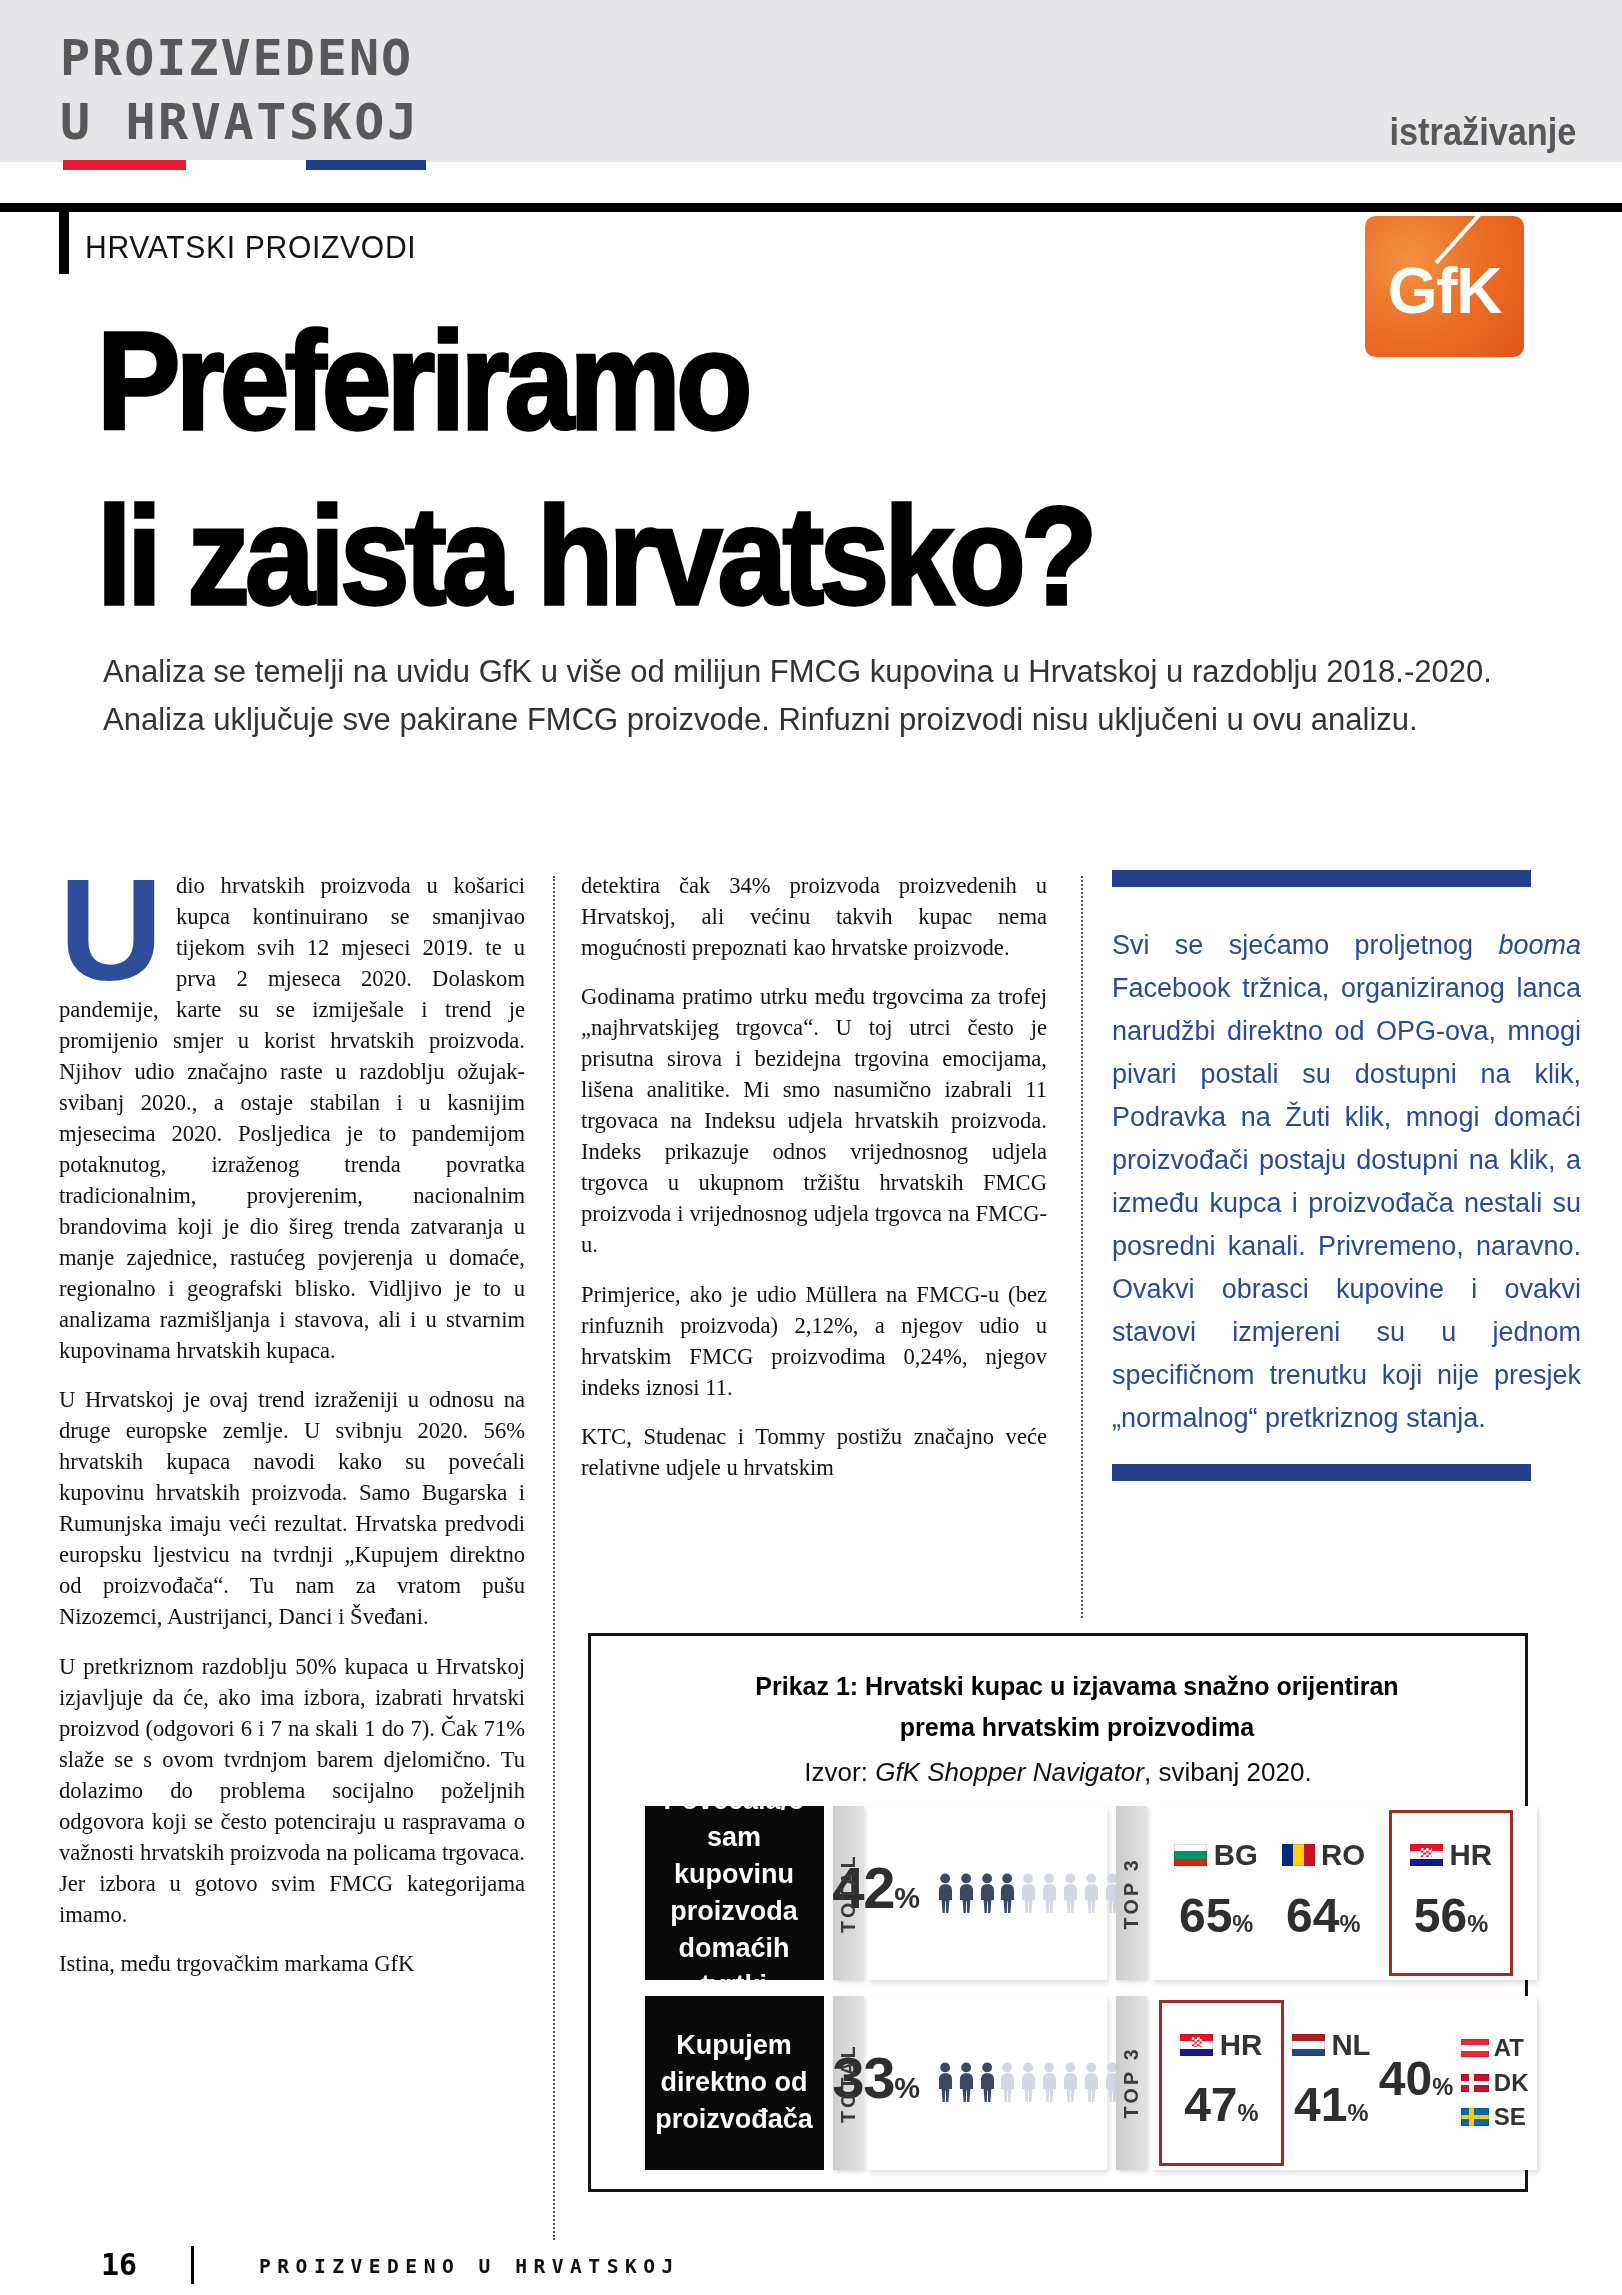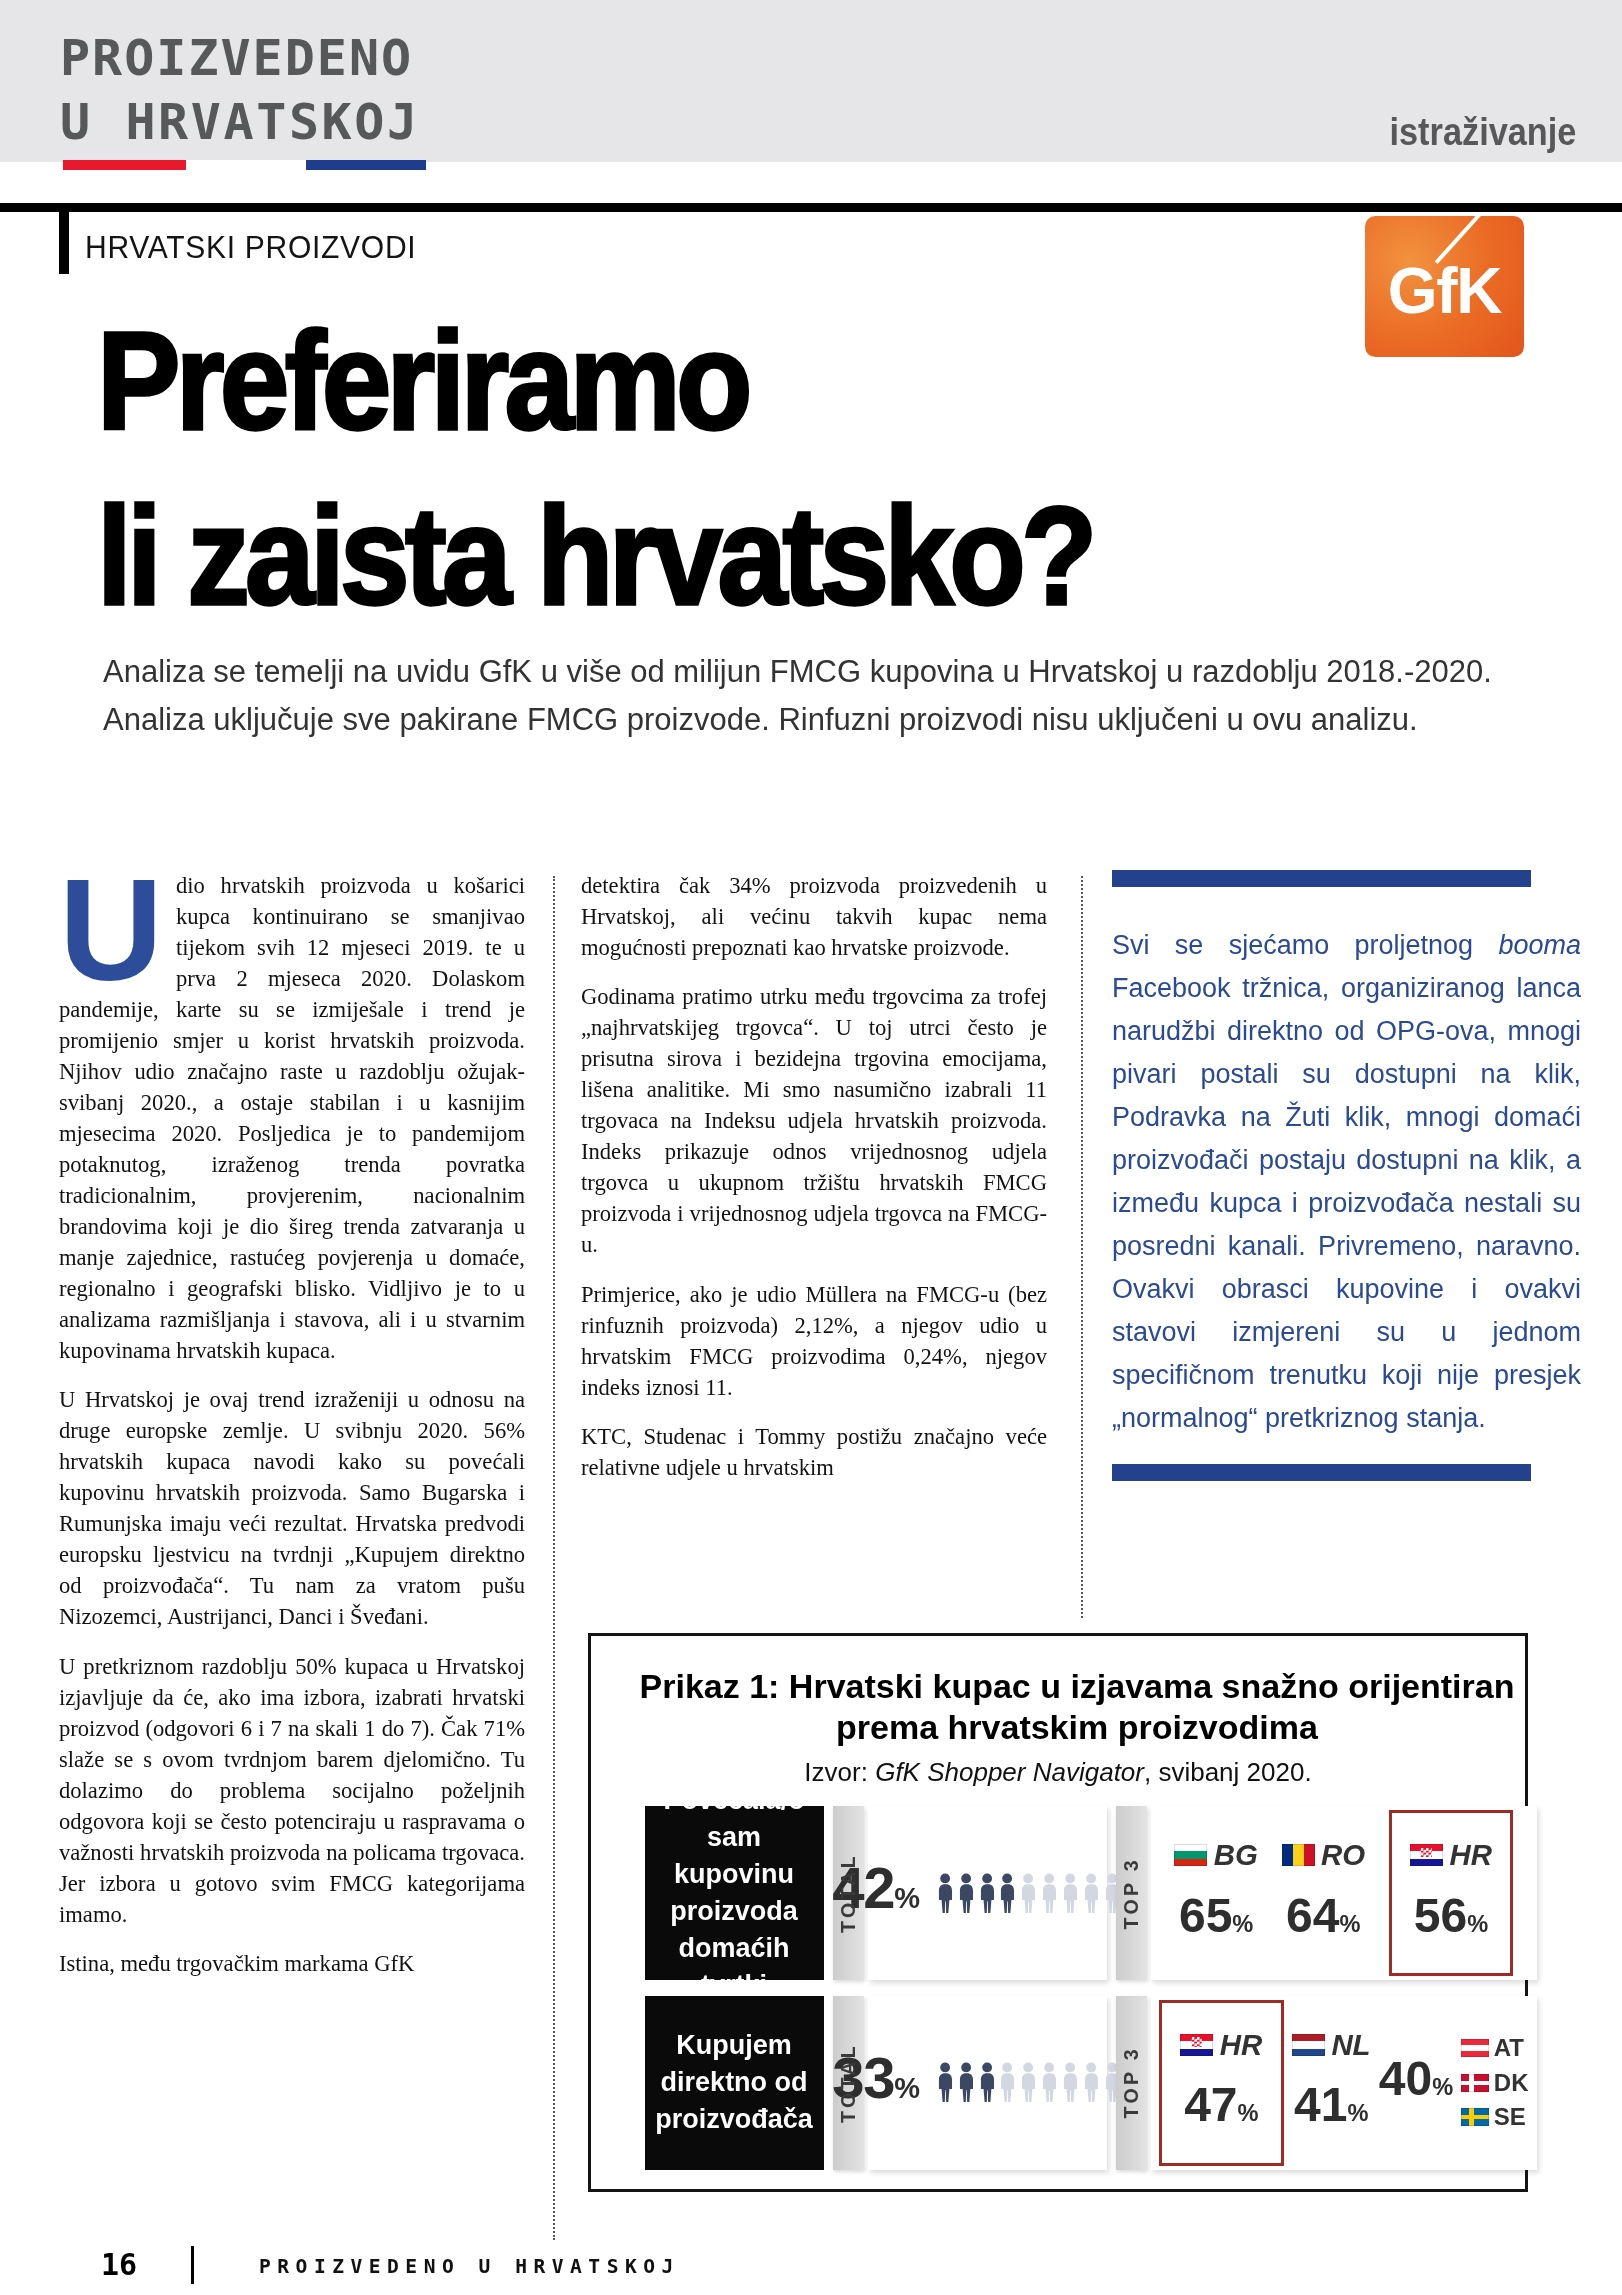--- a/index.html
+++ b/index.html
@@ -47,42 +47,42 @@
   
   .sidebar{position:absolute;left:1112px;top:870px;width:469px;}
   .sidebar .bar{width:419px;height:17px;background:#24418e;}
   .sidebar .bar.bot{margin-top:23.6px;}
   .sidebar .sb-text{margin-top:37px;color:#2b4a94;font-size:27px;line-height:43px;text-align:justify;}
   .sidebar .sb-text i{font-style:italic;}
   
   .chart{position:absolute;left:588px;top:1633px;width:940px;height:559px;background:#fff;
          border:3.3px solid #141414;box-sizing:border-box;}
   .chart-titles{text-align:center;margin-top:30px;}
-  .chart-title{font-weight:bold;font-size:34px;line-height:41px;color:#000;padding-left:38px;}
+  .chart-title{font-weight:bold;font-size:25px;line-height:41px;color:#000;padding-left:38px;}
   .chart-source{font-size:26px;color:#111;margin-top:9.2px;}
   .chart-rows{position:absolute;left:21.6px;top:170px;}
   .chart-row{display:flex;height:174px;margin-bottom:15.7px;}
   .row-label{width:179px;background:#0a0a0a;color:#fff;display:flex;align-items:center;justify-content:center;
              text-align:center;font-weight:bold;font-size:27px;line-height:37px;padding:0 9.2px;box-sizing:border-box;margin-left:32px;}
   .strip{width:31px;margin-left:9.8px;background:linear-gradient(to right,#cccccc,#e3e3e3);
          display:flex;align-items:center;justify-content:center;box-shadow:1.3px 2px 3.9px rgba(0,0,0,.15);}
   .strip span{writing-mode:vertical-rl;transform:rotate(180deg);font-weight:bold;font-size:19.6px;
               letter-spacing:3.3px;color:#3a3a3a;}
   .panel{background:#fff;box-shadow:2px 2.6px 5.2px rgba(0,0,0,.14);margin-left:3.3px;box-sizing:border-box;}
   .panel-total{width:239px;display:flex;flex-direction:row;align-items:center;justify-content:center;gap:17px;}
   .bigval{font-weight:bold;color:#2e2e2e;font-size:58px;line-height:58px;letter-spacing:-1.3px;}
   .bigval .pct{font-size:29px;}
   .icons{display:flex;gap:2.6px;}
   .person{display:inline-block;width:18.3px;height:41px;color:#d2d7e1;}
   .person.filled{color:#3c4763;}
   .person svg{width:100%;height:100%;fill:currentColor;}
   .panel-top3{width:386px;display:flex;align-items:center;justify-content:space-evenly;}
   .entry{display:flex;flex-direction:column;align-items:center;gap:19.6px;}
   .entry-head{display:flex;align-items:center;gap:6.5px;}
-  .ccode{font-weight:bold;font-size:29.4px;color:#333;font-style:italic;}
+  .ccode{font-weight:bold;font-size:29.4px;color:#333;}
   .midval{font-weight:bold;color:#2e2e2e;font-size:48px;line-height:48px;}
   .midval .pct{font-size:23.6px;}
   .hl{border:3.3px solid #9e2c24;height:160px;justify-content:center;padding:0 18.3px;}
   .group40{display:flex;align-items:center;gap:7.9px;}
   .minicol{display:flex;flex-direction:column;gap:6.5px;}
   .minirow{display:flex;align-items:center;gap:5.2px;}
   .minicode{font-weight:bold;font-size:24px;color:#333;}
   
   .flag{width:33px;height:22px;display:inline-block;box-shadow:inset 0 0 0 0.7px rgba(0,0,0,.18);flex:none;}
   .flag.mini{width:27.5px;height:18.3px;}

